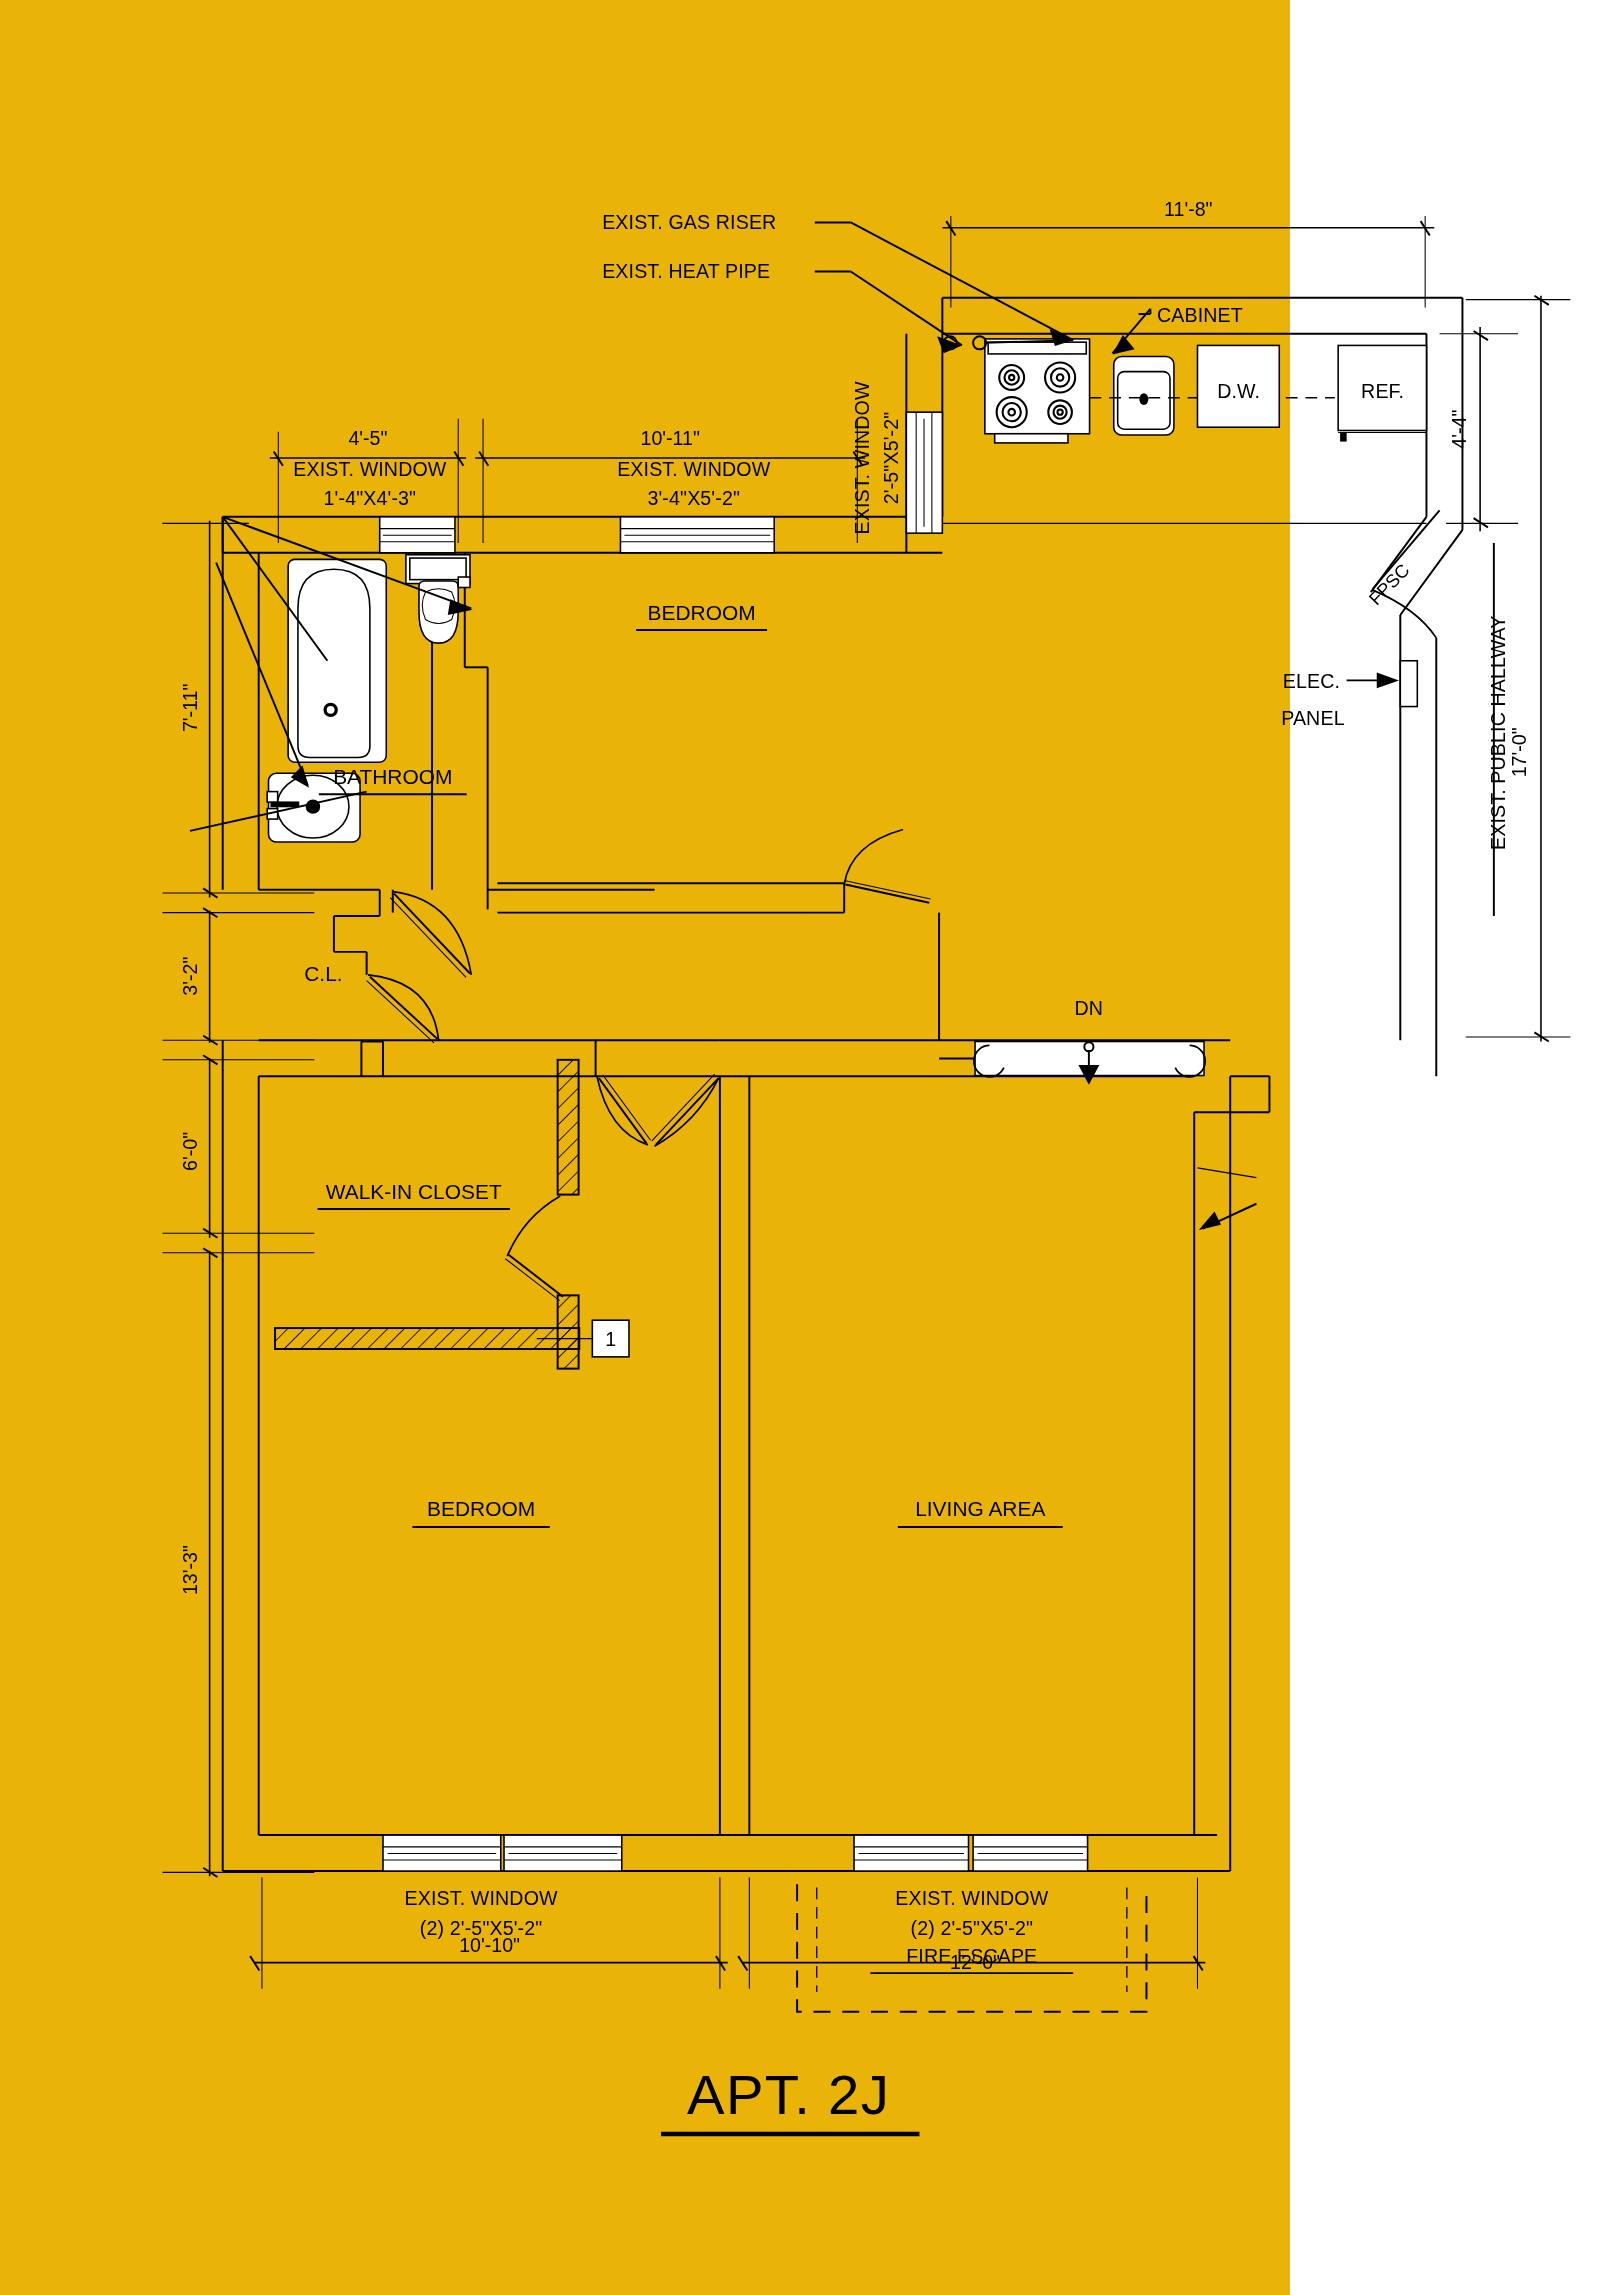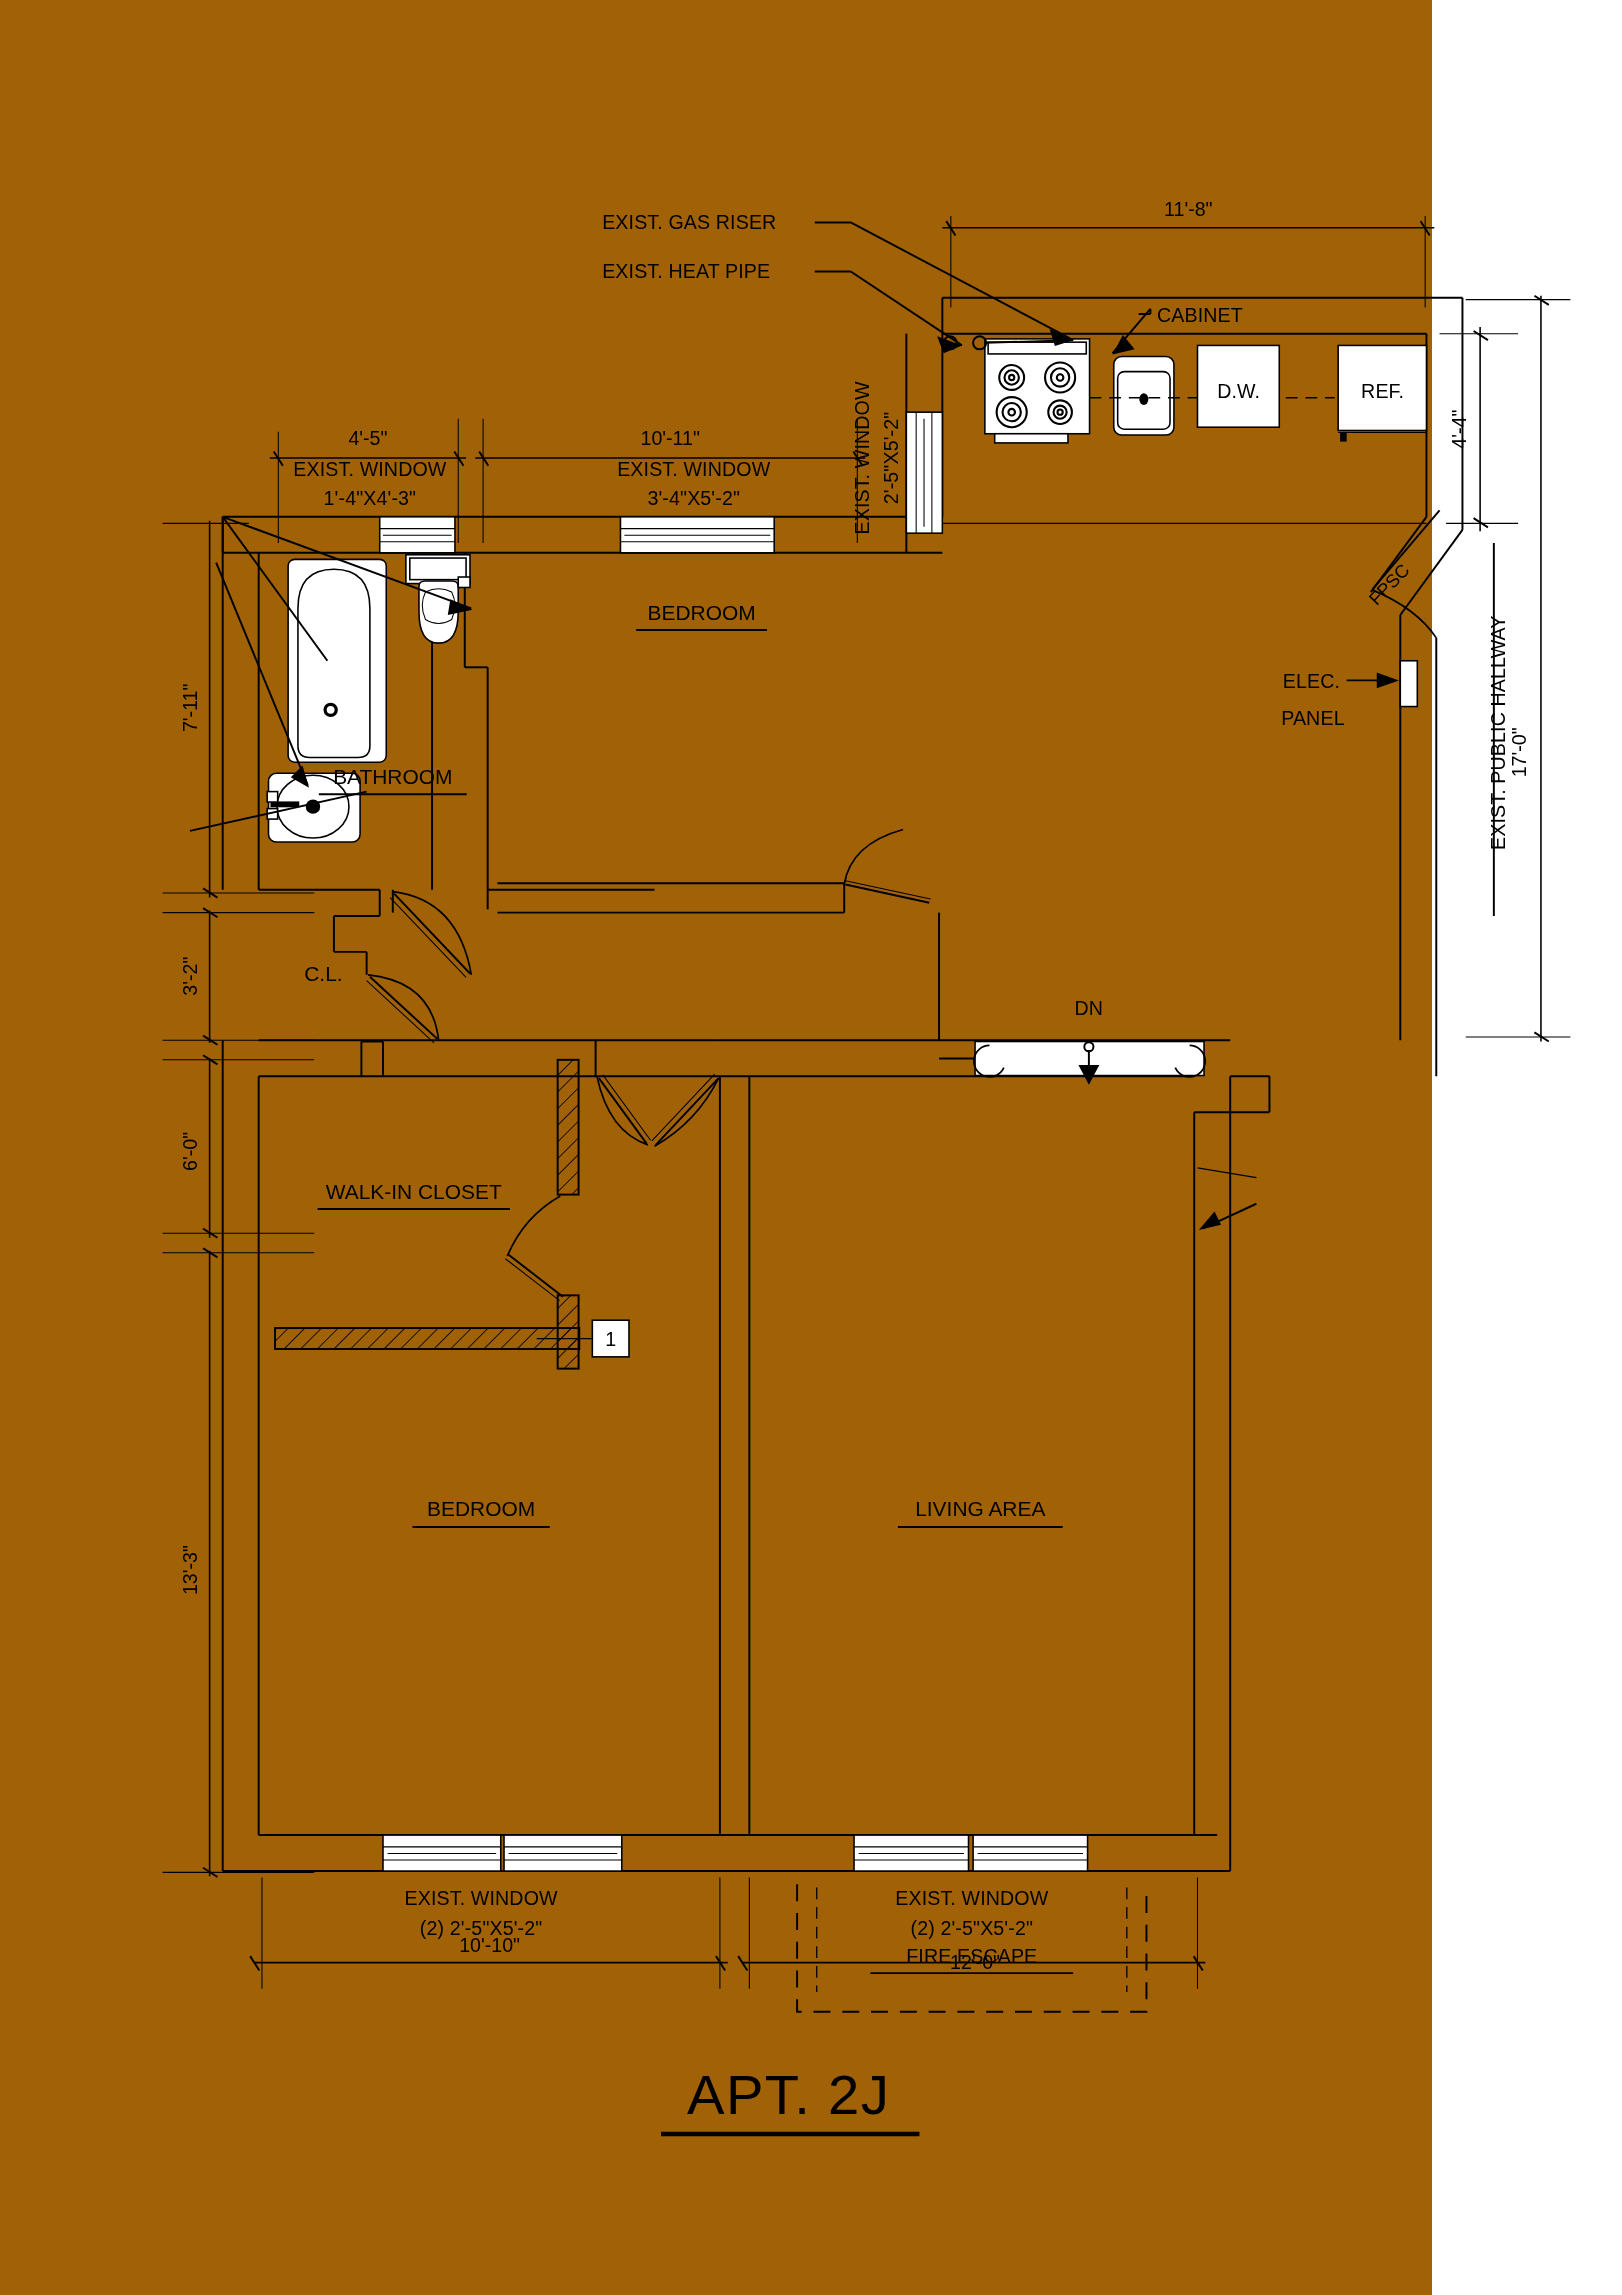--- a/index.html
+++ b/index.html
@@ -1,18 +1,18 @@
 <!DOCTYPE html>
 <html style="font-size:10.5px"><head>
 <meta charset="utf-8">
 <style>
   html,body{margin:0;padding:0;background:#ffffff;}
   body{width:1623px;height:2295px;overflow:hidden;
        font-family:"Liberation Sans", sans-serif;color:#000;}
-  #sheet{position:relative;width:1432px;height:2295px;background:#a16207;}
+  #sheet{position:relative;width:1290px;height:2295px;background:#eab308;}
   svg#plan{position:absolute;left:0;top:0;width:1623px;height:2295px;}
   text{font-family:"Liberation Sans",sans-serif;fill:#000;}
   .t-lbl{font-size:30px;letter-spacing:0.2px;}
   .t-dim{font-size:30px;}
   .t-room{font-size:32px;}
   .t-small{font-size:28px;}
   .t-title{font-size:86px;letter-spacing:2px;}
   .wall-thin{fill:none;stroke:#000;stroke-width:3;}
   .hair{fill:none;stroke:#000;stroke-width:2;}
   .hair1{fill:none;stroke:#000;stroke-width:1.6;}

